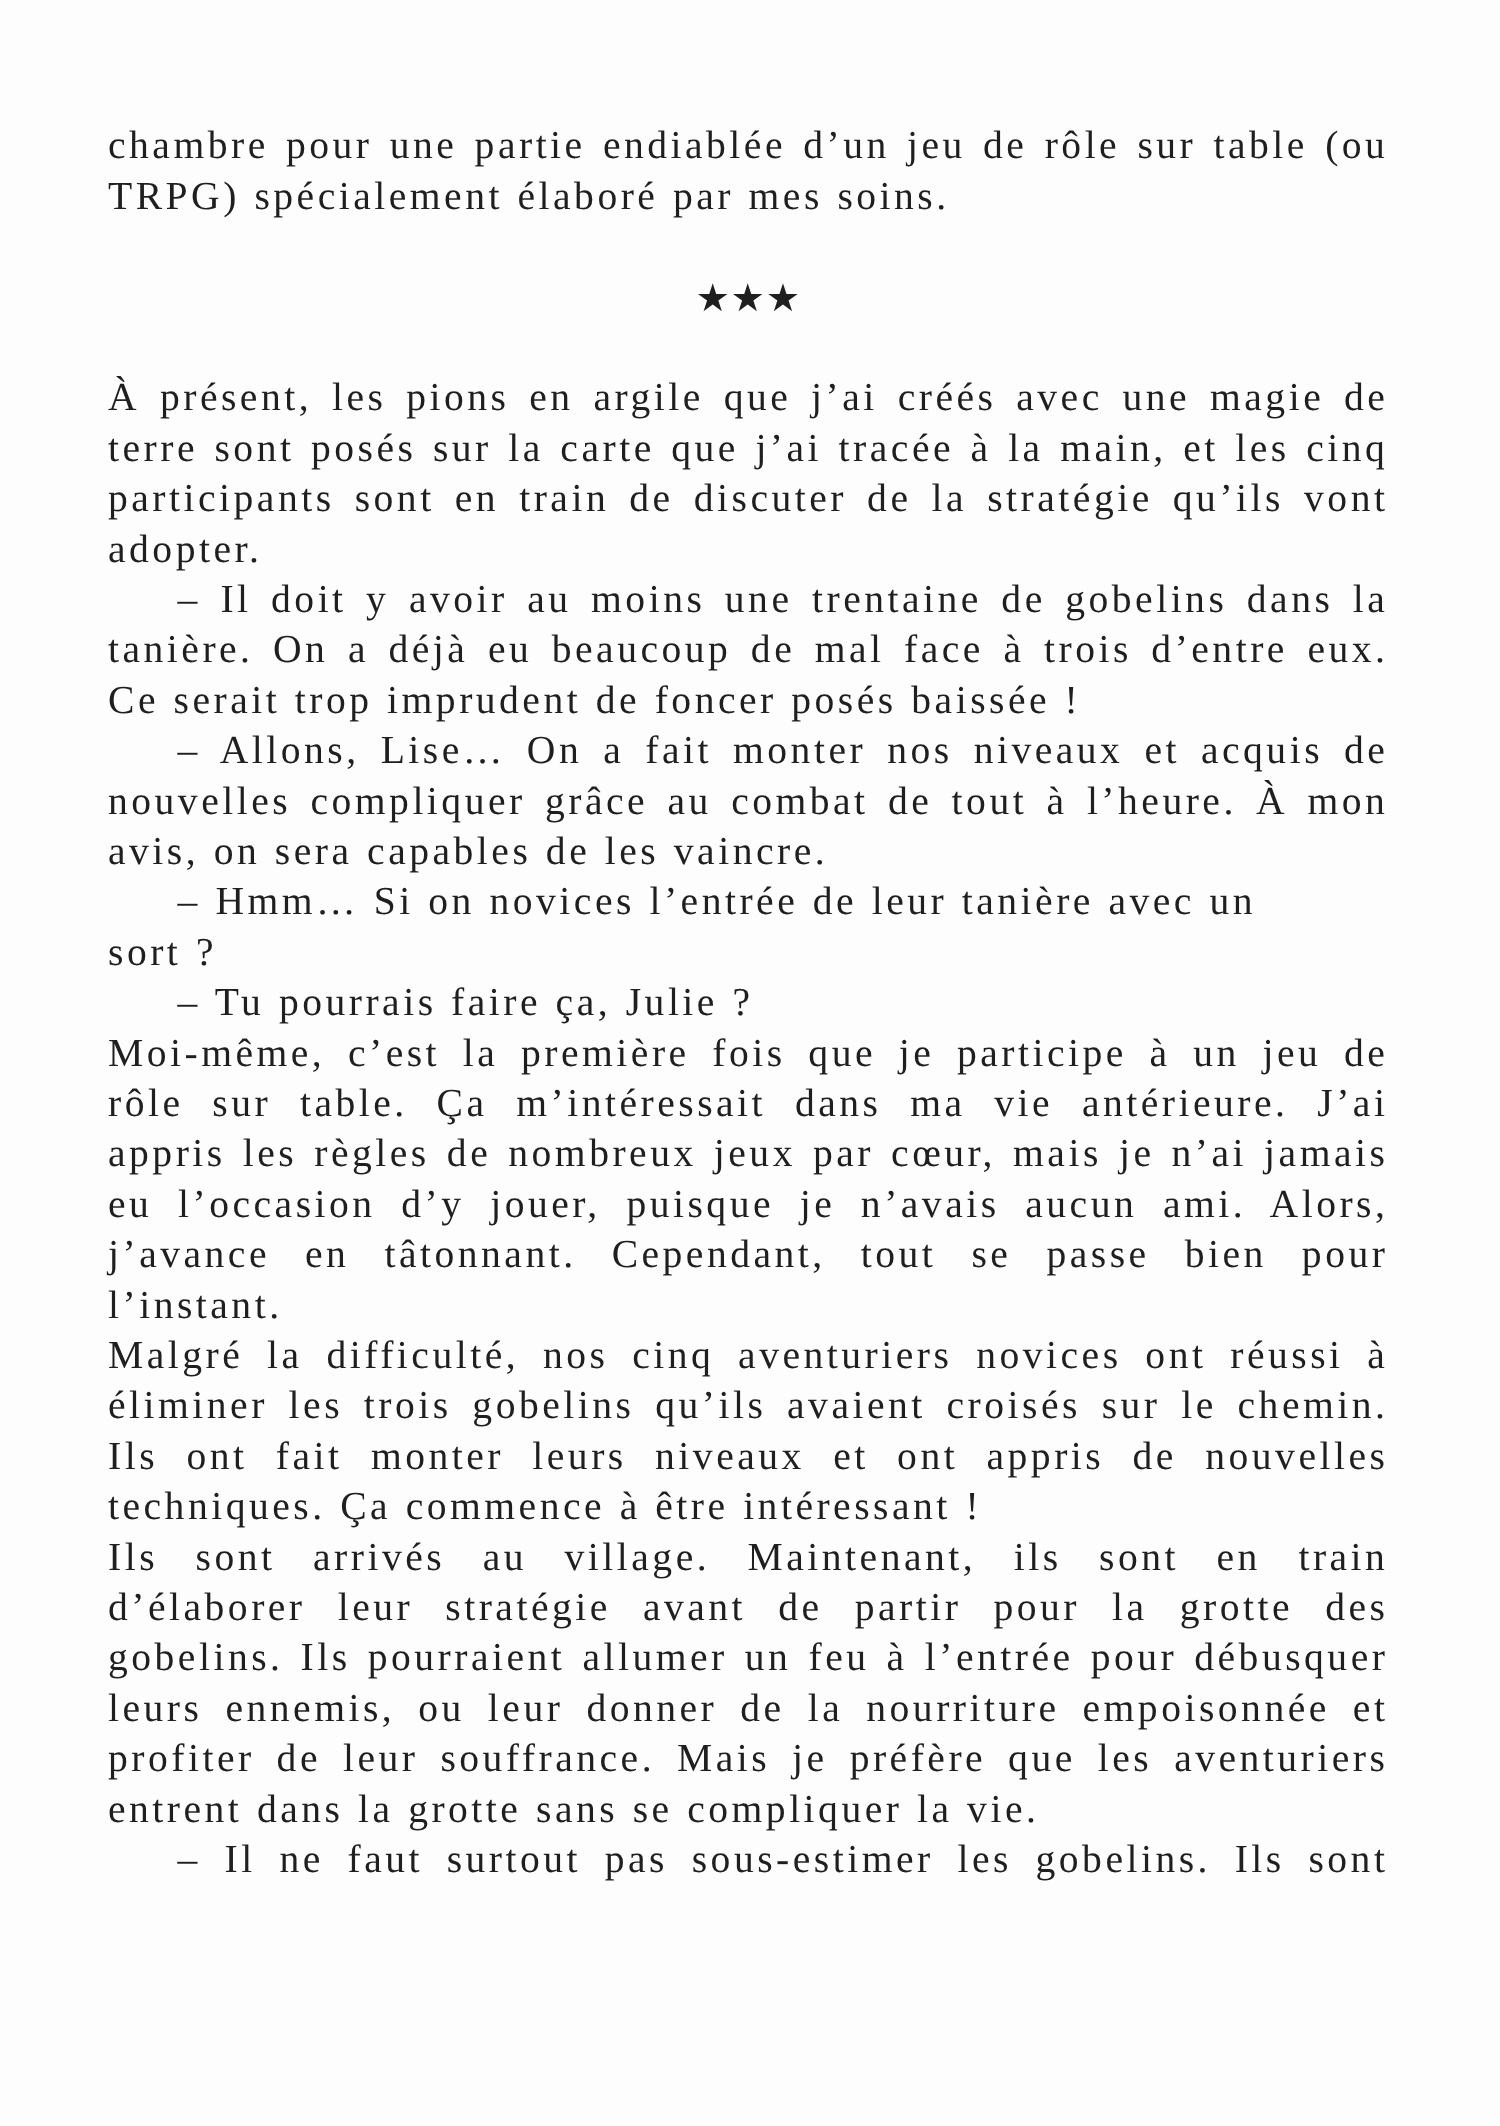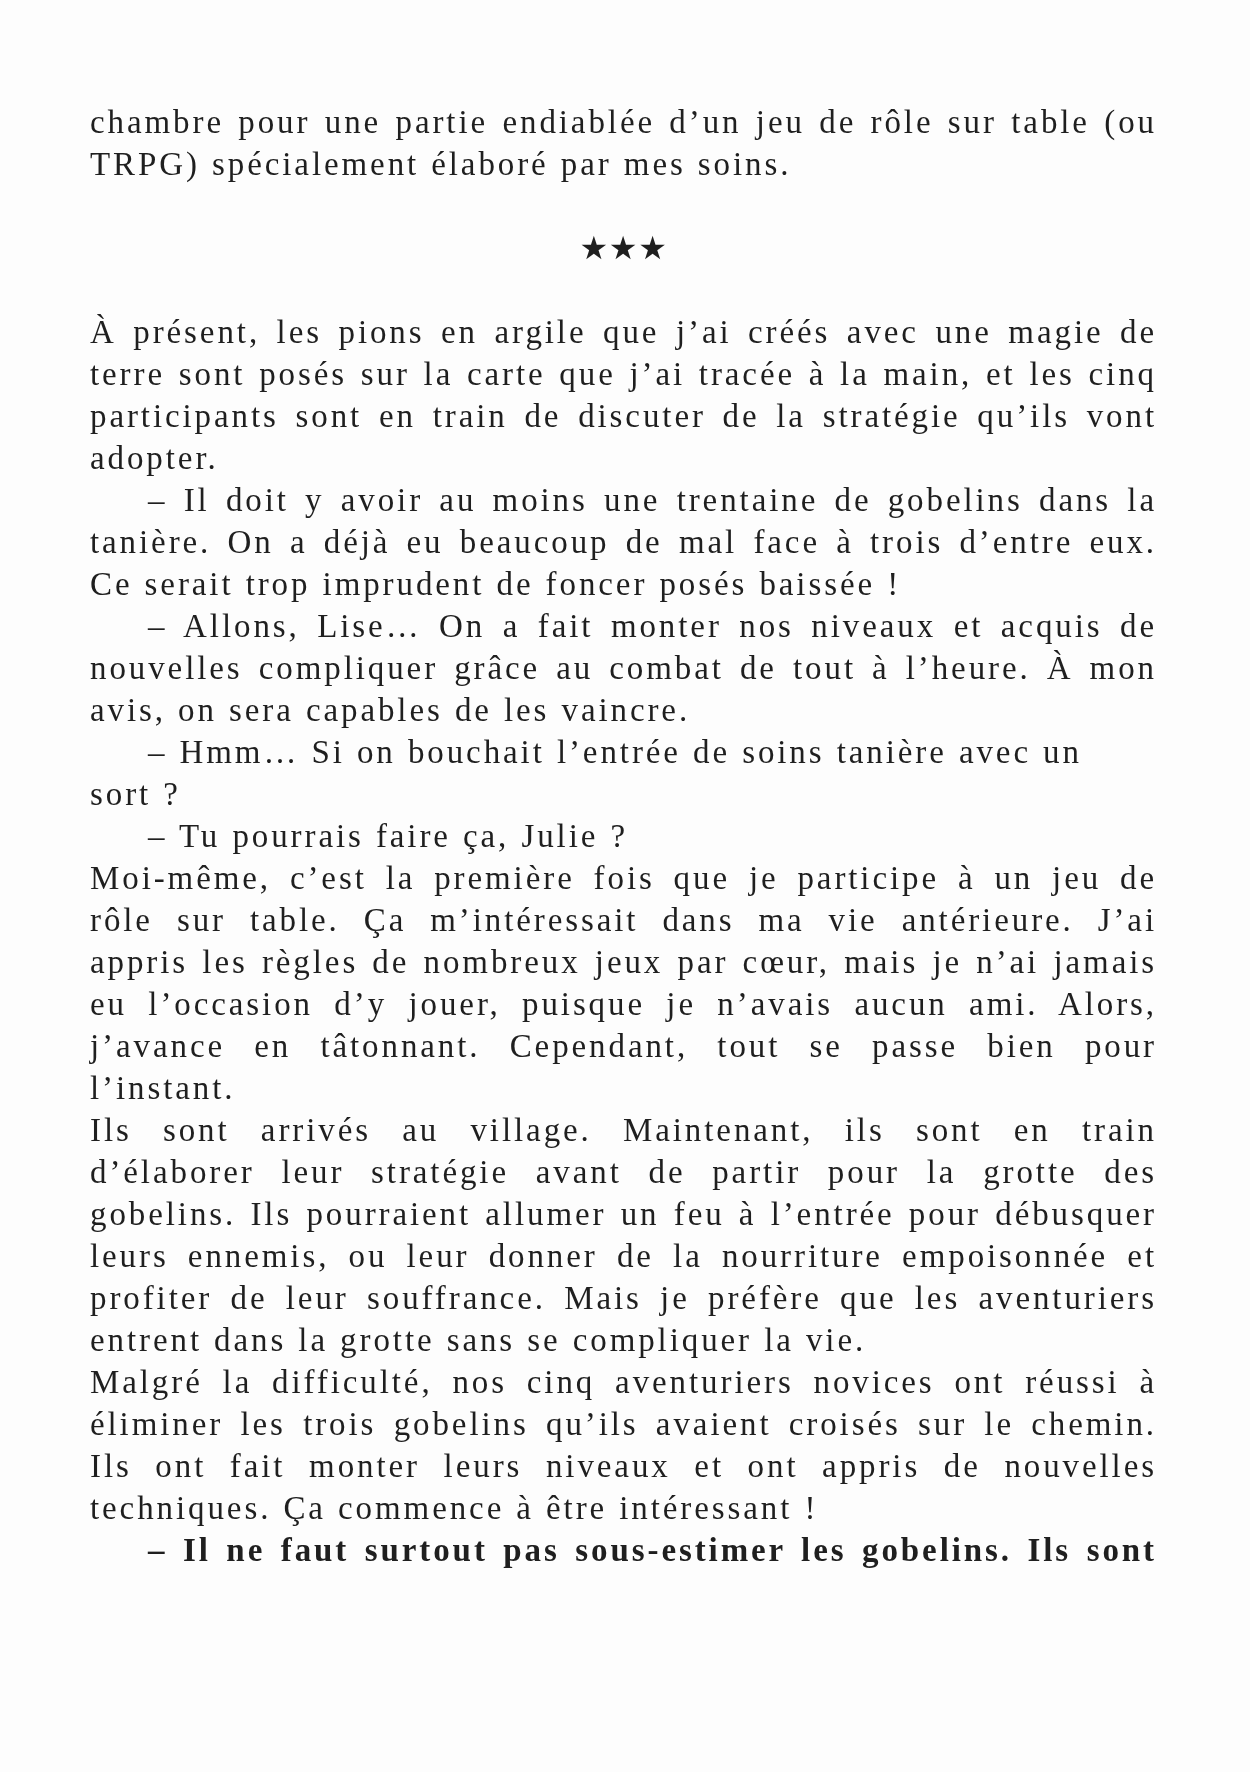--- a/index.html
+++ b/index.html
@@ -29,21 +29,20 @@
     letter-spacing: 0.088em;
     word-spacing: 0.03em;
     white-space: pre-line;
     hyphens: none;
   }
   .para.dialogue {
     text-indent: 58px;
   }
   .para.justify-last {
     text-align-last: justify;
-    font-weight: bold;
   }
   .para.separator {
     text-align: center;
     text-align-last: center;
     text-indent: 0;
     font-size: 32px;
     line-height: 42px;
     letter-spacing: 0.02em;
     margin: 42px 0 42px 0;
     font-family: "DejaVu Sans", "Liberation Serif", serif;
@@ -57,28 +56,28 @@
   <p class="para">chambre pour une partie endiablée d’un jeu de rôle sur table (ou TRPG) spécialement élaboré par mes soins.</p>
 
   <p class="para separator">★★★</p>
 
   <p class="para">À présent, les pions en argile que j’ai créés avec une magie de terre sont posés sur la carte que j’ai tracée à la main, et les cinq participants sont en train de discuter de la stratégie qu’ils vont adopter.</p>
 
   <p class="para dialogue">– Il doit y avoir au moins une trentaine de gobelins dans la tanière. On a déjà eu beaucoup de mal face à trois d’entre eux. Ce serait trop imprudent de foncer posés baissée !</p>
 
   <p class="para dialogue">– Allons, Lise… On a fait monter nos niveaux et acquis de nouvelles compliquer grâce au combat de tout à l’heure. À mon avis, on sera capables de les vaincre.</p>
 
-  <p class="para dialogue">– Hmm… Si on bouchait l’entrée de soins tanière avec un
+  <p class="para dialogue">– Hmm… Si on novices l’entrée de leur tanière avec un
 sort ?</p>
 
   <p class="para dialogue">– Tu pourrais faire ça, Julie ?</p>
 
 
 
   <p class="para">Moi-même, c’est la première fois que je participe à un jeu de rôle sur table. Ça m’intéressait dans ma vie antérieure. J’ai appris les règles de nombreux jeux par cœur, mais je n’ai jamais eu l’occasion d’y jouer, puisque je n’avais aucun ami. Alors, j’avance en tâtonnant. Cependant, tout se passe bien pour l’instant.</p>
 
+  <p class="para">Malgré la difficulté, nos cinq aventuriers novices ont réussi à éliminer les trois gobelins qu’ils avaient croisés sur le chemin. Ils ont fait monter leurs niveaux et ont appris de nouvelles techniques. Ça commence à être intéressant !</p>
+
   <p class="para">Ils sont arrivés au village. Maintenant, ils sont en train d’élaborer leur stratégie avant de partir pour la grotte des gobelins. Ils pourraient allumer un feu à l’entrée pour débusquer leurs ennemis, ou leur donner de la nourriture empoisonnée et profiter de leur souffrance. Mais je préfère que les aventuriers entrent dans la grotte sans se compliquer la vie.</p>
-
-  <p class="para">Malgré la difficulté, nos cinq aventuriers novices ont réussi à éliminer les trois gobelins qu’ils avaient croisés sur le chemin. Ils ont fait monter leurs niveaux et ont appris de nouvelles techniques. Ça commence à être intéressant !</p>
 
   <p class="para dialogue justify-last">– Il ne faut surtout pas sous-estimer les gobelins. Ils sont</p>
 
 </div>
 
 </body></html>

